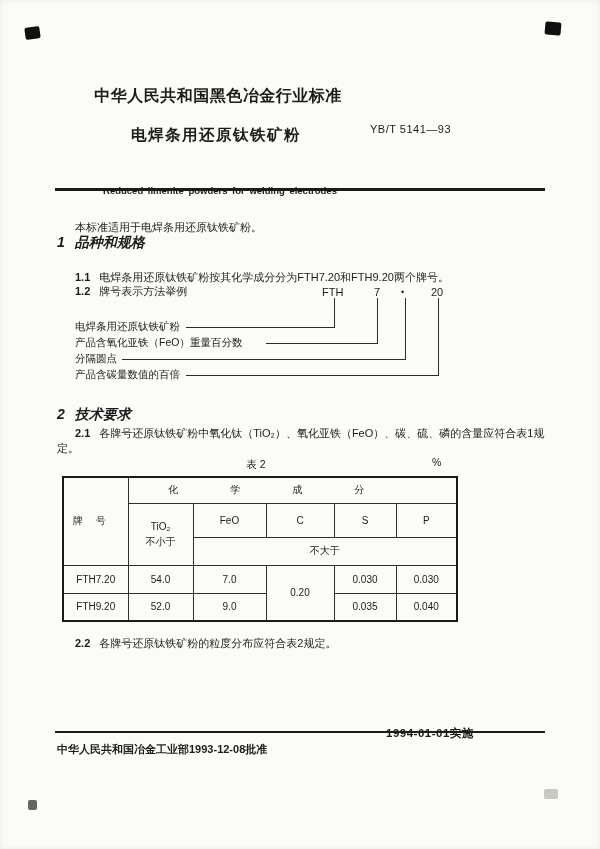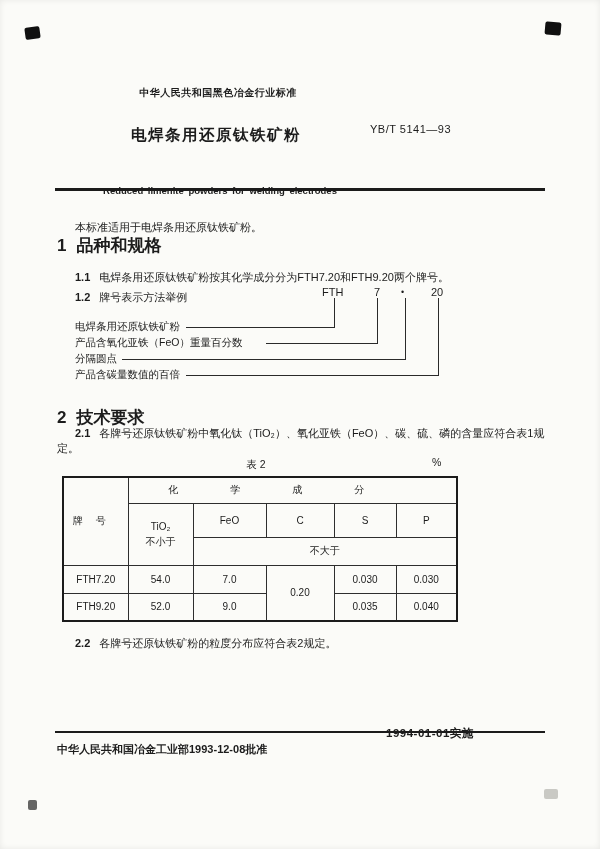--- a/index.html
+++ b/index.html
@@ -5,27 +5,27 @@
   html,body{margin:0;padding:0;}
   body{
     width:600px;height:849px;position:relative;overflow:hidden;
     background:#fbfbf8;color:#1c1c1c;
     font-family:"Liberation Sans","DejaVu Sans",sans-serif;
     box-shadow:inset 0 0 6px rgba(0,0,0,0.08);
   }
   .abs{position:absolute;}
   .ctr{transform:translateX(-50%);white-space:nowrap;}
   .nw{white-space:nowrap;}
-  .std-class{font-size:10px;font-weight:bold;letter-spacing:0.5px;text-align:center;}
+  .std-class{font-size:16px;font-weight:bold;letter-spacing:0.5px;text-align:center;}
   .doc-title{font-size:15.5px;font-weight:bold;letter-spacing:1.5px;}
   .std-no{font-size:11px;letter-spacing:0.5px;}
   .en-title{font-size:9.5px;font-weight:bold;word-spacing:2px;}
   .rule{background:#1b1b1b;}
   .body-text{font-size:11px;margin-top:12px;}
-  .sec-head{font-size:17px;font-weight:bold;}
+  .sec-head{font-size:14px;font-weight:bold;font-style:italic;}
   .clause-num{font-weight:bold;margin-right:9px;}
   .para{font-size:11px;line-height:15px;width:488px;text-indent:18px;}
   .desig{font-size:11px;}
   .conn{border-right:1px solid #2a2a2a;border-bottom:1px solid #2a2a2a;}
   .dlabel{font-size:10.5px;white-space:nowrap;}
   .caption{font-size:10.5px;}
   .unit{font-size:10.5px;}
   .tbl{border-collapse:collapse;table-layout:fixed;width:394px;font-size:10px;color:#1c1c1c;border:2px solid #1b1b1b;}
   .tbl td{border:1px solid #2e2e2e;text-align:center;vertical-align:middle;padding:0;}
   .sp-group{letter-spacing:52px;padding-left:52px;}
@@ -52,21 +52,21 @@
 <div class="abs body-text nw" style="left:75px;top:208px;">本标准适用于电焊条用还原钛铁矿粉。</div>
 
 <div class="abs sec-head nw" style="left:57px;top:234px;">
   <span style="margin-right:10px;">1</span><span>品种和规格</span>
 </div>
 
 <div class="abs body-text nw" style="left:75px;top:258px;">
   <span class="clause-num">1.1</span><span>电焊条用还原钛铁矿粉按其化学成分分为FTH7.20和FTH9.20两个牌号。</span>
 </div>
 
-<div class="abs body-text nw" style="left:75px;top:278px;">
+<div class="abs body-text nw" style="left:75px;top:272px;">
   <span class="clause-num">1.2</span><span>牌号表示方法举例</span>
 </div>
 
 <div class="abs desig nw" style="left:322px;top:286px;">FTH</div>
 <div class="abs desig nw" style="left:374px;top:286px;">7</div>
 <div class="abs nw" style="left:401px;top:287px;font-size:9px;">•</div>
 <div class="abs desig nw" style="left:431px;top:286px;">20</div>
 
 <div class="abs conn" style="left:186px;top:298px;width:148px;height:29px;"></div>
 <div class="abs conn" style="left:266px;top:298px;width:111px;height:45px;"></div>

